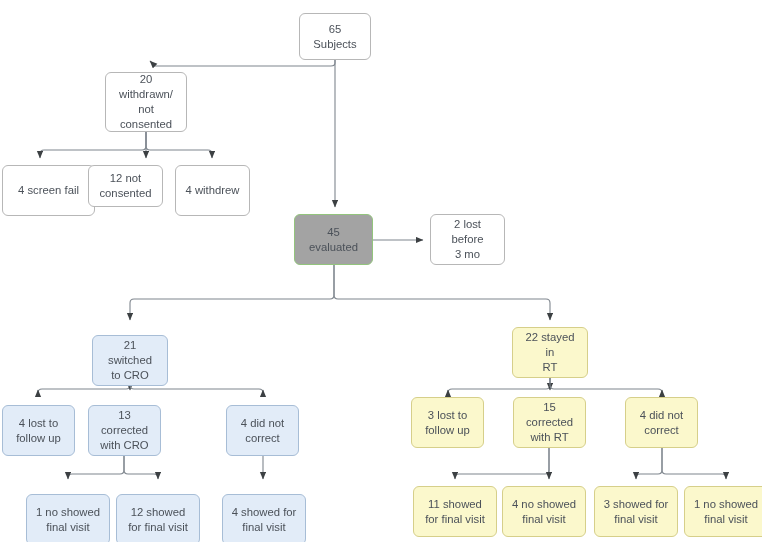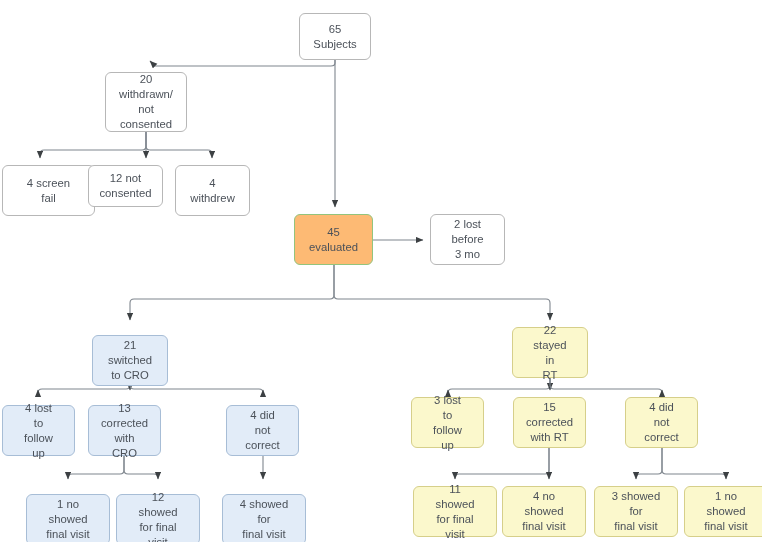--- a/index.html
+++ b/index.html
@@ -40,25 +40,25 @@
     border-radius: 6px;
     border: 1px solid #b7b7b7;
     background: #ffffff;
     color: #4b5159;
     font-size: 11.3px;
     line-height: 15px;
     display: flex;
     align-items: center;
     justify-content: center;
     text-align: center;
-    padding: 2px 16px;
+    padding: 2px 8px;
     white-space: pre-line;
   }
   .node.green {
-    background: #fdba74;
+    background: #a3a3a3;
     border-color: #93c47d;
   }
   .node.blue {
     background: #e2ecf8;
     border-color: #a7bdd6;
     margin-top: 8px;
   }
   .node.yellow {
     background: #fbf8cc;
     border-color: #d6cf8a;

